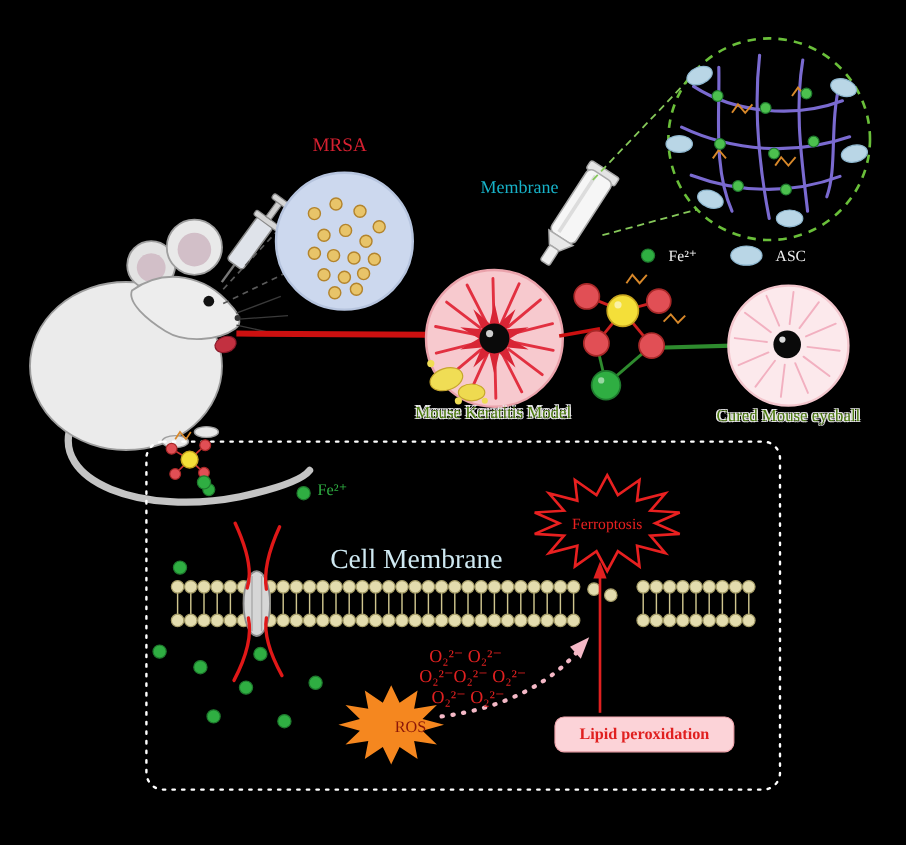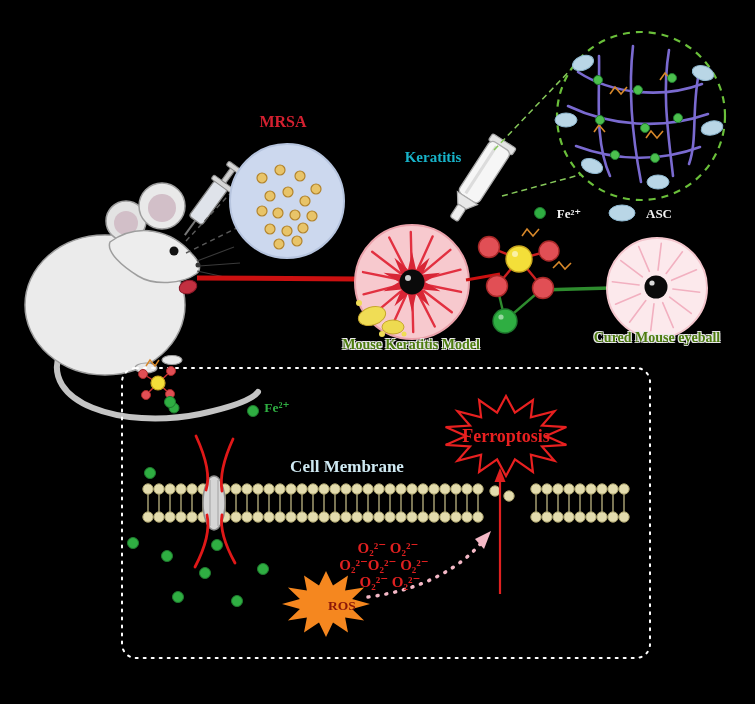--- a/index.html
+++ b/index.html
@@ -1,34 +1,34 @@
 <!DOCTYPE html>
 <html><head>
 <meta charset="utf-8">
 <style>
   *{margin:0;padding:0;box-sizing:border-box}
   html,body{background:#000}
   .canvas{position:relative;width:755px;height:704px;background:#000;overflow:hidden;
           font-family:"Liberation Serif","DejaVu Serif",serif}
   svg{position:absolute;left:0;top:0}
-  .label{position:absolute;transform:translate(-50%,-50%);font-weight:bold;white-space:nowrap;line-height:1}
+  .label{position:absolute;transform:translate(-50%,-50%);font-weight:normal;white-space:nowrap;line-height:1}
   .mrsa{left:283px;top:122px;color:#d42030;font-size:16px}
   .hydrogel{left:433px;top:157px;color:#17b3c9;font-size:15px}
   .legend-fe{left:569px;top:213px;color:#f0f0f0;font-size:13px}
   .legend-asc{left:659px;top:213px;color:#f0f0f0;font-size:13px}
   .eye-label{color:#4d7c0f;font-size:14px;
     text-shadow:-1px -1px 0 #e9e9e9,1px -1px 0 #e9e9e9,-1px 1px 0 #e9e9e9,1px 1px 0 #e9e9e9}
   .keratitis-label{left:411px;top:345px}
-  .cured-label{left:657px;top:338px}
+  .cured-label{left:657px;top:348px}
   .fe-panel{left:277px;top:408px;color:#2fae42;font-size:13.5px}
-  .cell-membrane{left:347px;top:466px;color:#cfe9f2;font-size:17px}
-  .ferroptosis{left:506px;top:436px;color:#e82020;font-size:18px}
+  .cell-membrane{left:347px;top:466px;color:#cfe9f2;font-size:23px}
+  .ferroptosis{left:506px;top:436px;color:#e82020;font-size:13px}
   .o2row{color:#e02020;font-size:15px}
   .o2r0{left:388px;top:548px}
-  .o2r1{left:384px;top:565px}
+  .o2r1{left:394px;top:565px}
   .o2r2{left:390px;top:582px}
   .ros{left:342px;top:606px;color:#8b1608;font-size:13.5px}
   .lipid-box{position:absolute;left:462px;top:597px;width:150px;height:30px;background:#fcd3d8;
     border:1px solid #f3a8b0;border-radius:8px;display:flex;align-items:center;justify-content:center;
     color:#e02020;font-weight:bold;font-size:13.5px}
 </style>
 </head>
 <body>
 
 <div class="canvas">
@@ -394,25 +394,26 @@
 
     <g>
       <path d="M368,597 C424,590 462,566 482,542" fill="none" stroke="#f4b8c6" stroke-width="3.5" stroke-dasharray="1 8" stroke-linecap="round"></path>
       <polygon points="491,531 484,549 475,539" fill="#f4b8c6"></polygon>
     </g>
 
     <polygon fill="#f5871f" points="326.0,571.0 333.0,585.6 348.0,575.4 345.1,590.6 364.1,587.5 352.1,599.1 370.0,604.0 352.1,608.9 364.1,620.5 345.1,617.4 348.0,632.6 333.0,622.4 326.0,637.0 319.0,622.4 304.0,632.6 306.9,617.4 287.9,620.5 299.9,608.9 282.0,604.0 299.9,599.1 287.9,587.5 306.9,590.6 304.0,575.4 319.0,585.6"></polygon>
   </svg>
 
   <div class="label mrsa">MRSA</div>
-  <div class="label hydrogel">Keratitis</div>
+  <div class="label hydrogel">Membrane</div>
   <div class="label legend-fe">Fe²⁺</div>
   <div class="label legend-asc">ASC</div>
   <div class="label eye-label keratitis-label">Mouse Keratitis Model</div>
   <div class="label eye-label cured-label">Cured Mouse eyeball</div>
   <div class="label fe-panel">Fe²⁺</div>
   <div class="label cell-membrane">Cell Membrane</div>
   <div class="label ferroptosis">Ferroptosis</div>
   <div class="label o2row o2r0">O₂²⁻ O₂²⁻</div>
   <div class="label o2row o2r1">O₂²⁻O₂²⁻ O₂²⁻</div>
   <div class="label o2row o2r2">O₂²⁻ O₂²⁻</div>
   <div class="label ros">ROS</div>
+  <div class="lipid-box">Lipid peroxidation</div>
 </div>
 
 </body></html>

